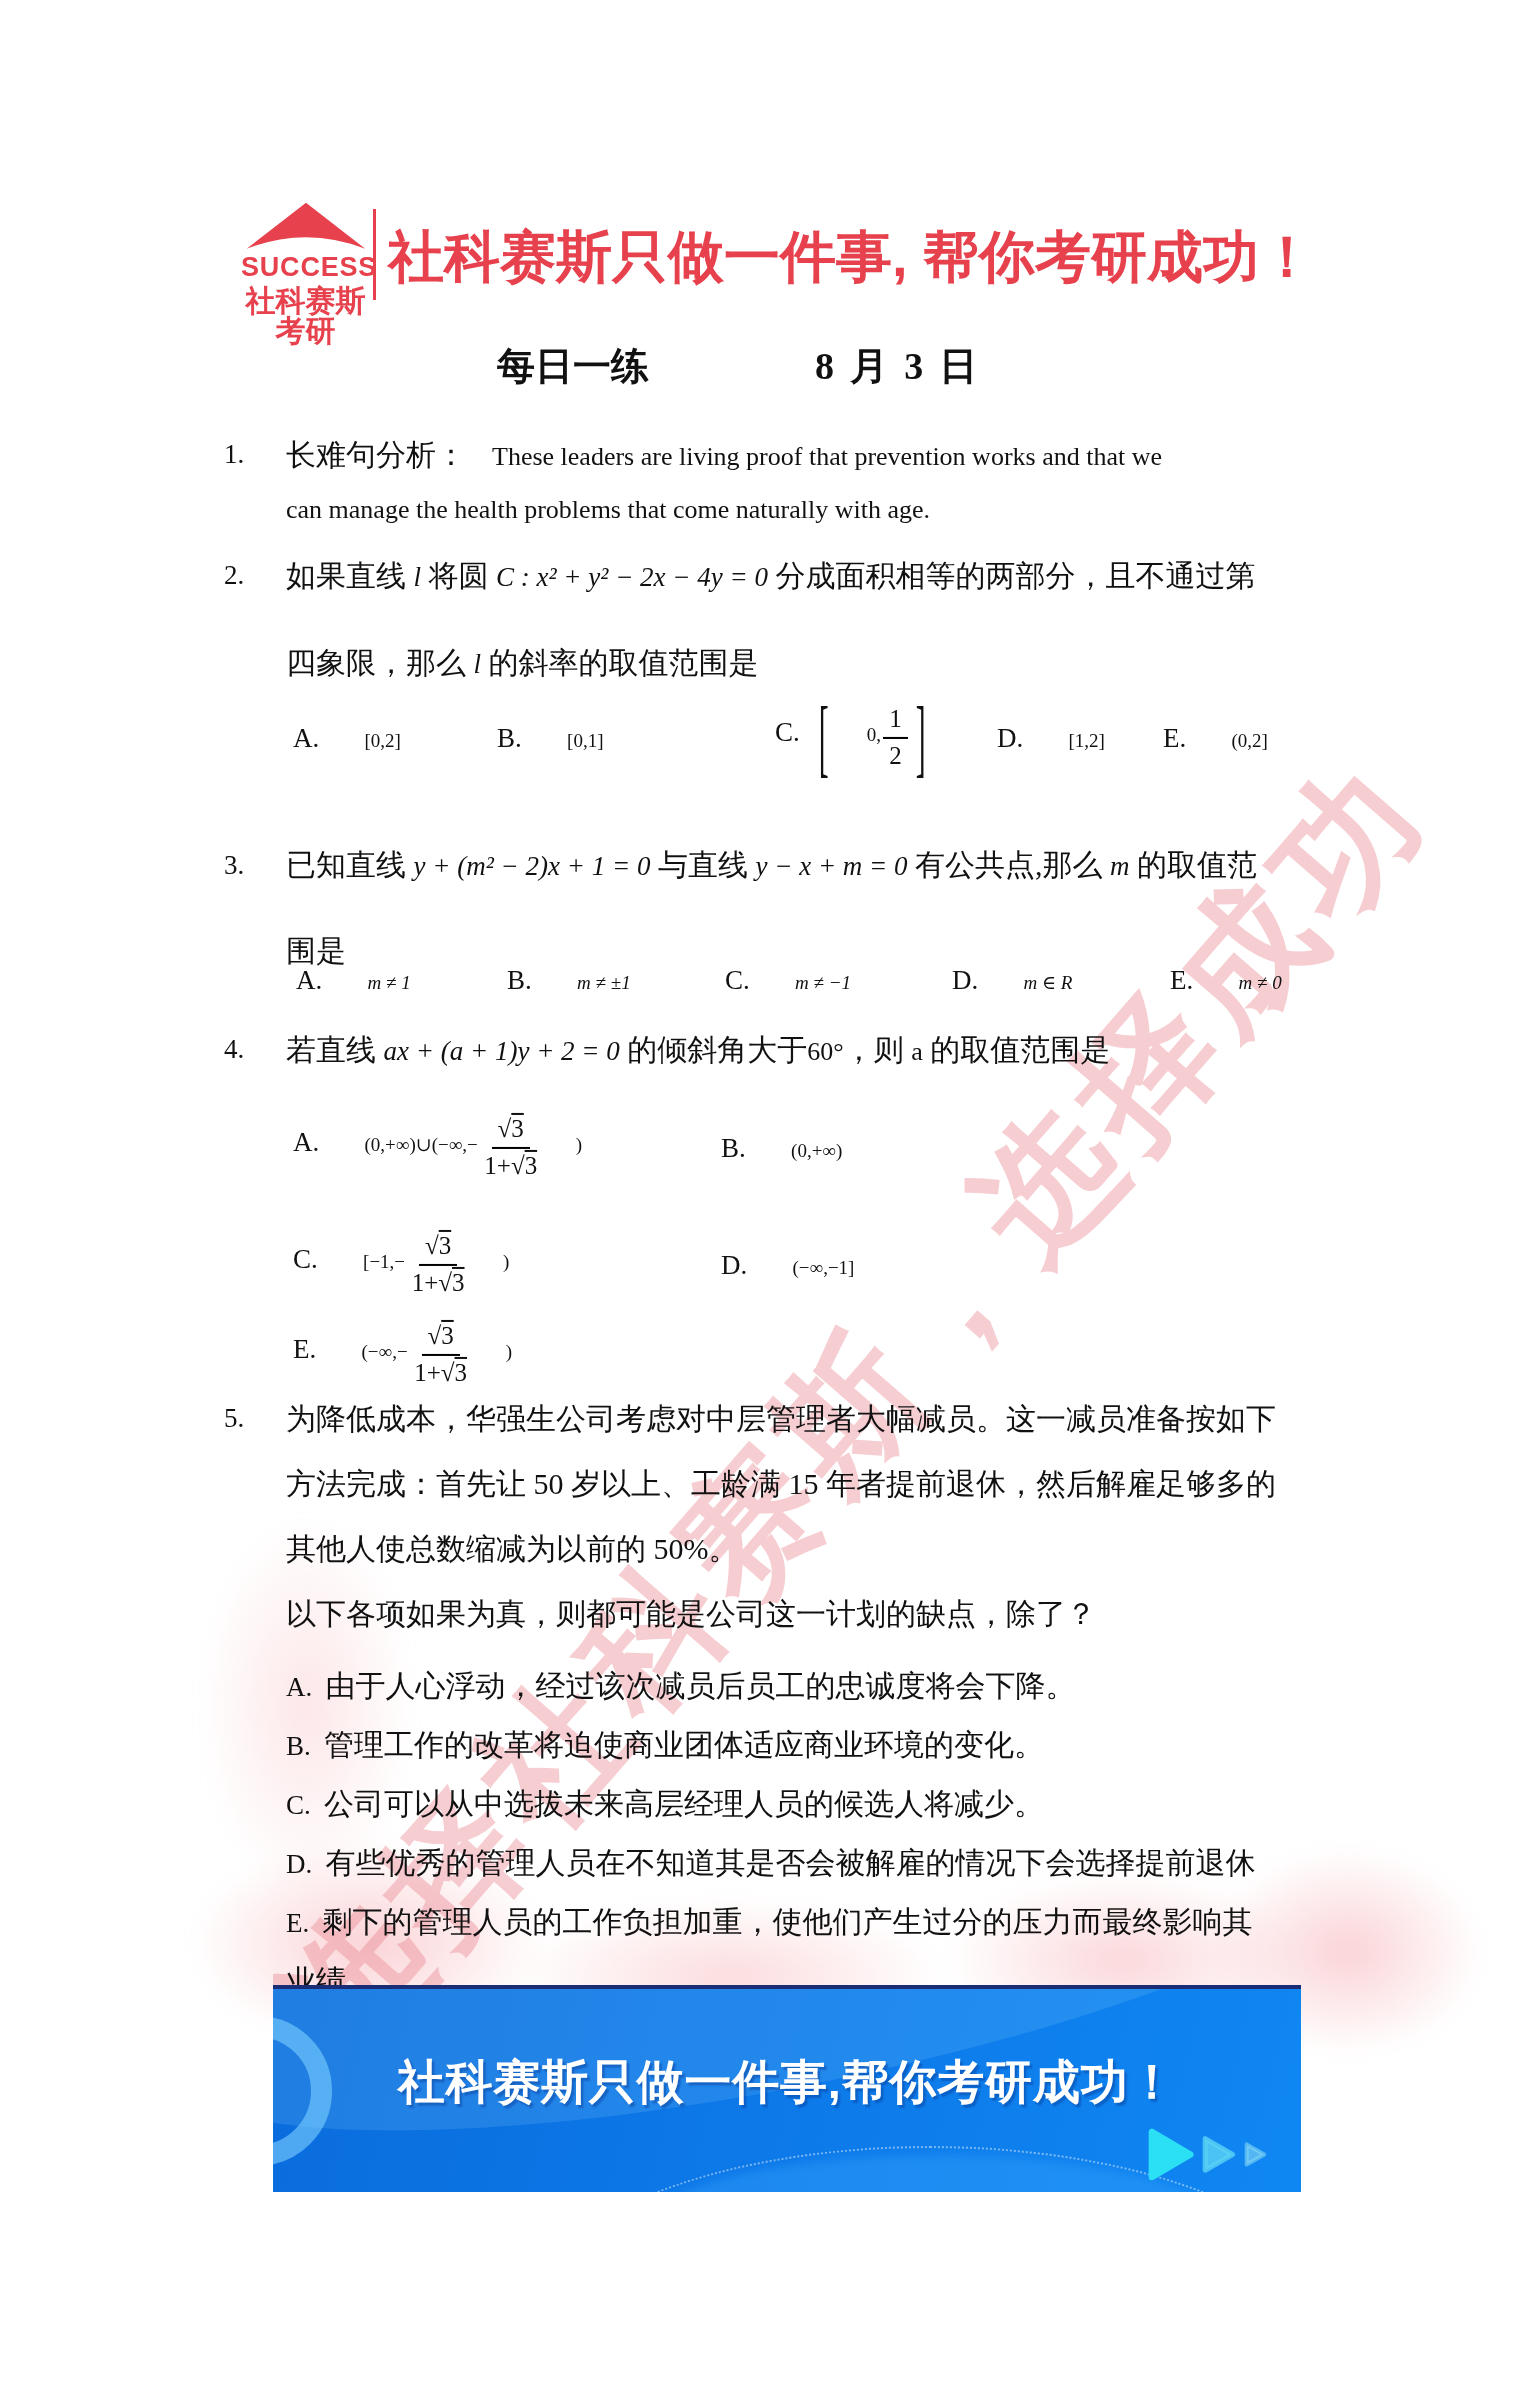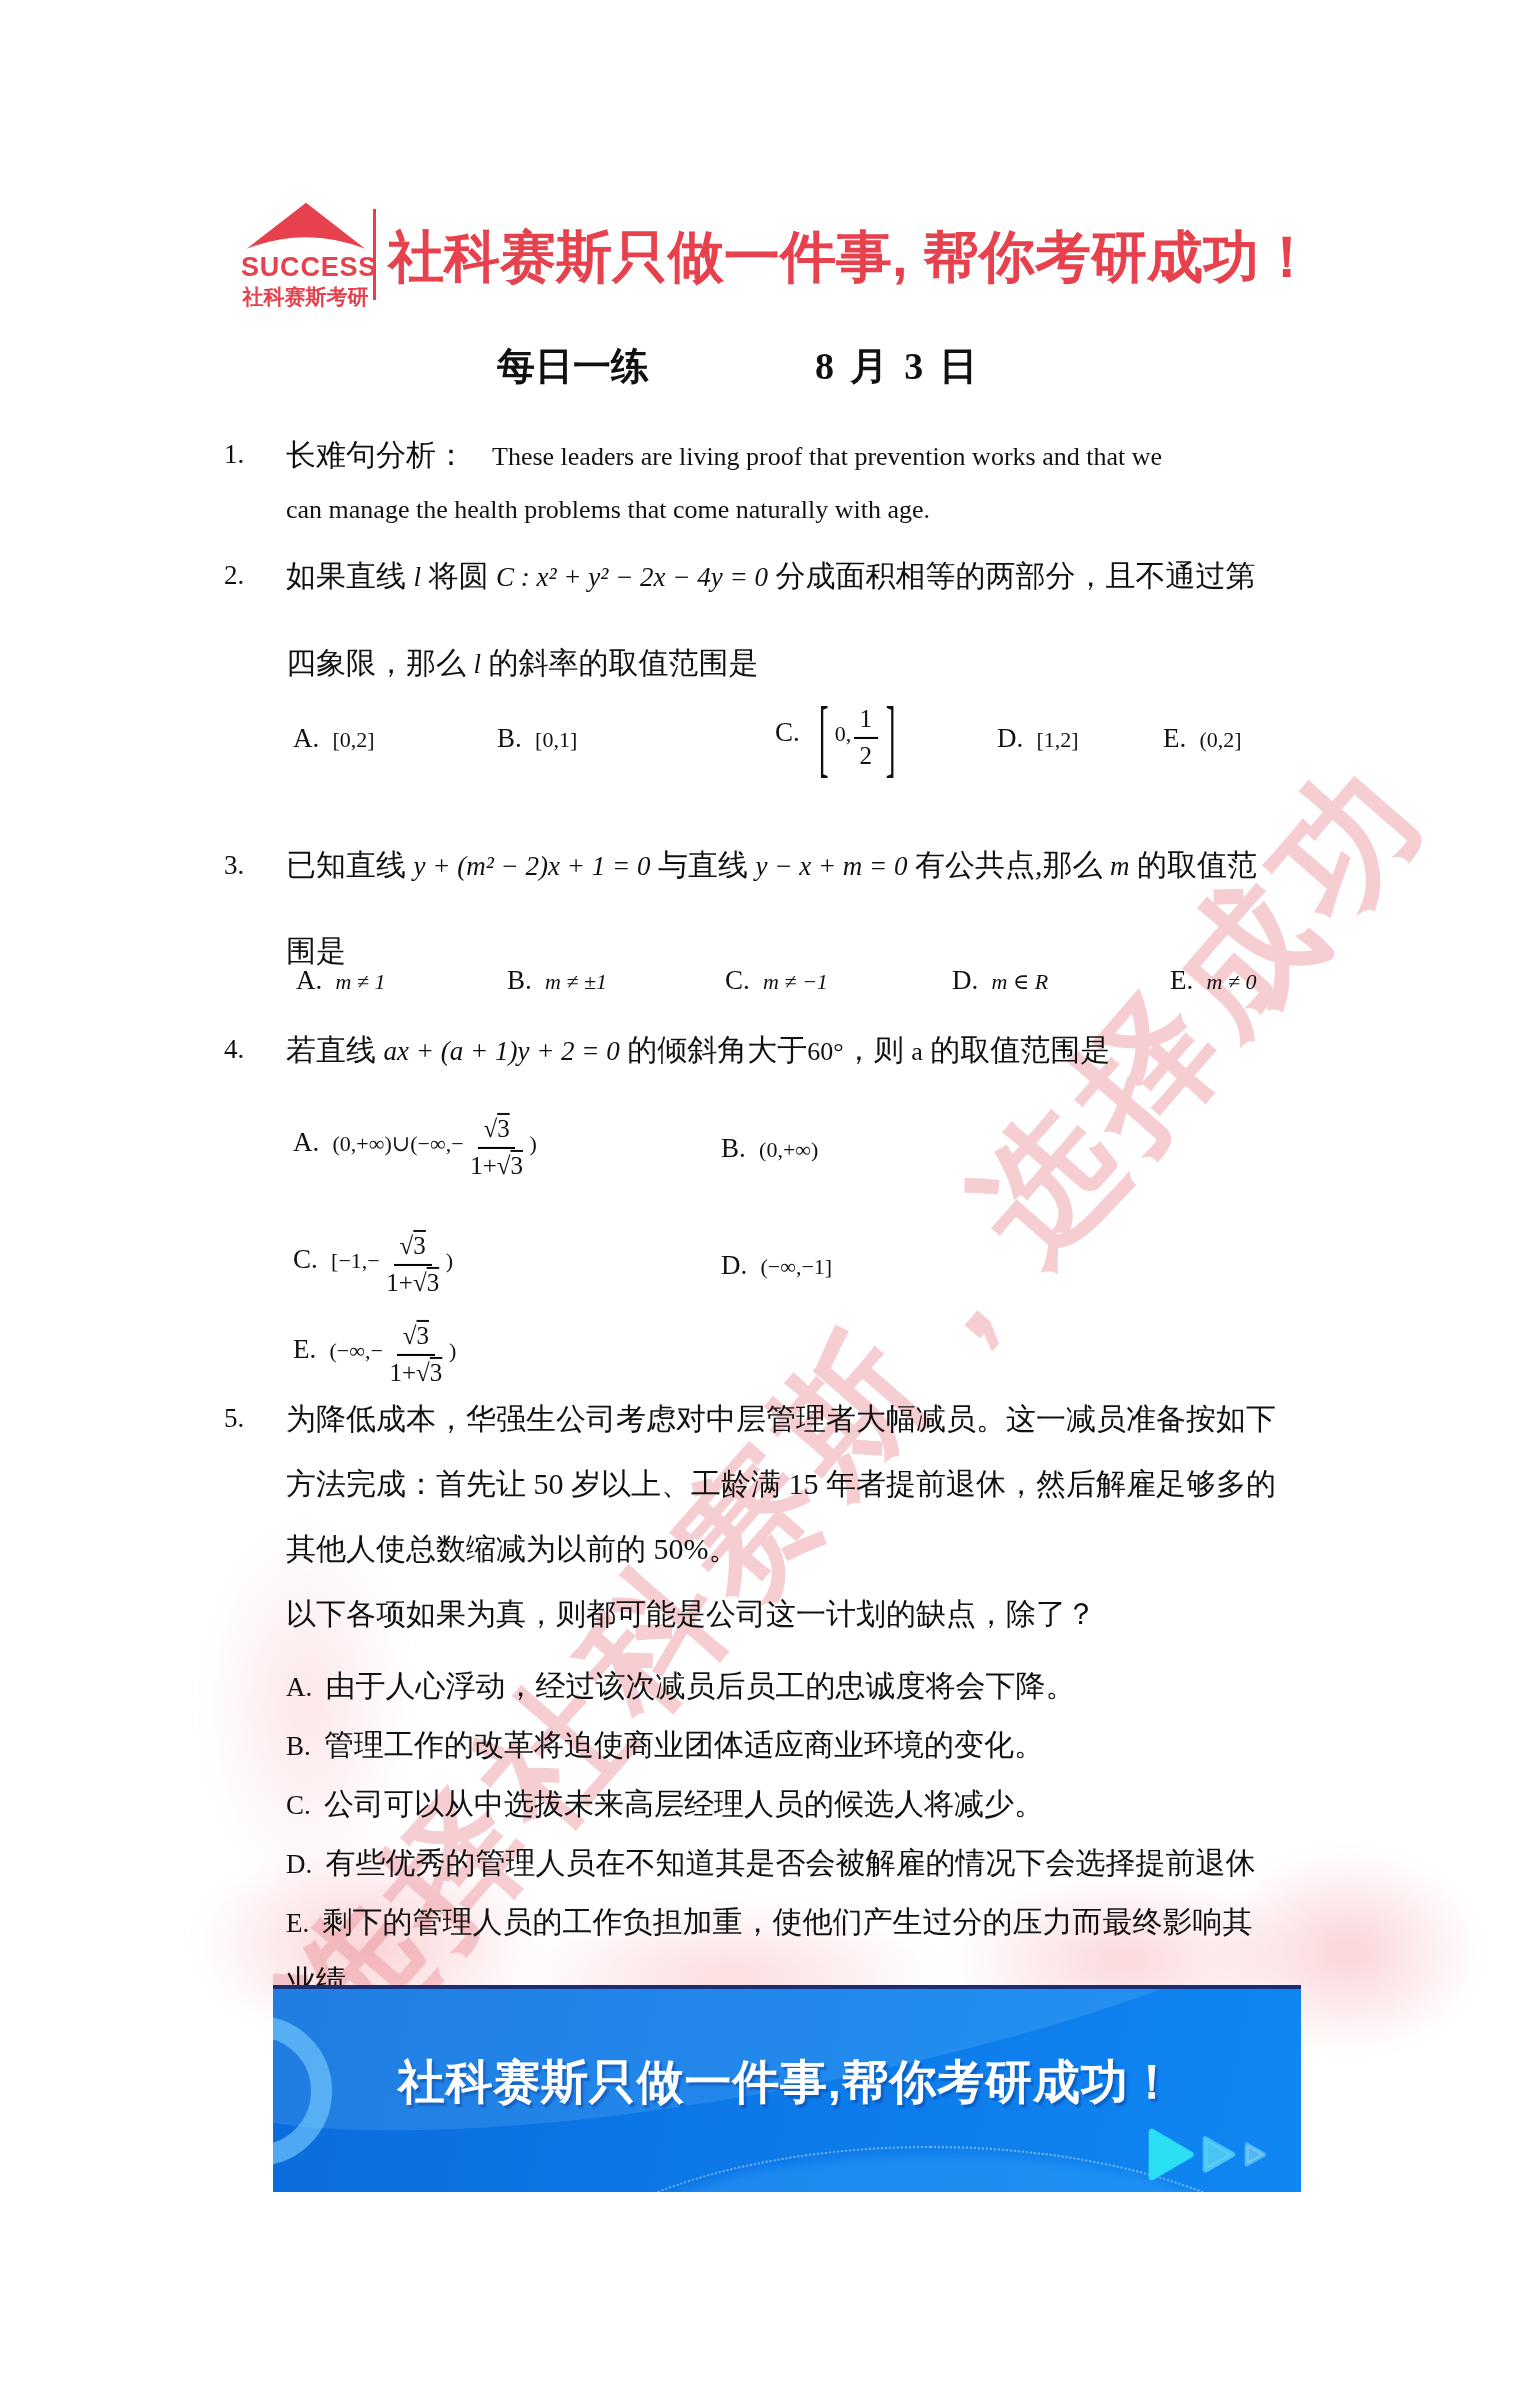--- a/index.html
+++ b/index.html
@@ -27,39 +27,39 @@
   .blob.b5{left:199px;top:1516px;width:215px;height:381px;background:radial-gradient(closest-side,rgba(246,168,174,.28),rgba(246,168,174,0));}
 
   .content{position:absolute;inset:0;z-index:2;}
 
   
   .logo{position:absolute;left:229px;top:201px;width:129px;text-align:center;margin-left:12px;}
   .logo svg{display:block;margin:0 auto;}
   .logo .brand{display:block;margin-top:1.7px;font-family:"Liberation Sans","DejaVu Sans",sans-serif;
     font-weight:bold;font-size:27px;letter-spacing:0.8px;color:var(--brand-red);line-height:1;}
   .logo .sub{display:block;margin-top:5.8px;font-family:"Liberation Sans","DejaVu Sans",sans-serif;
-    font-weight:bold;font-size:21px;letter-spacing:0px;color:var(--brand-red);line-height:1;}
+    font-weight:bold;font-size:30px;letter-spacing:0px;color:var(--brand-red);line-height:1;}
   .logo-divider{position:absolute;left:373px;top:209px;width:3.3px;height:91px;background:var(--brand-red);}
   .header-slogan{position:absolute;left:388px;top:214px;width:903px;
     font-family:"Liberation Sans","DejaVu Sans",sans-serif;font-weight:900;font-size:56px;line-height:86px;
     color:var(--brand-red);letter-spacing:0px;white-space:nowrap;}
 
   
   .title-name{position:absolute;left:497px;top:345px;font-size:38px;font-weight:bold;line-height:43px;}
   .title-date{position:absolute;left:815px;top:345px;font-size:38px;font-weight:bold;line-height:43px;letter-spacing:3.3px;}
 
   
   .question{position:absolute;left:286px;width:1032px;}
   .qnum{position:absolute;left:-62px;top:0;font-size:27px;}
   .tline{white-space:nowrap;}
   .run-cn{font-size:30px;}
   .run-en{font-size:26px;}
   .run-math{font-size:27px;font-style:italic;}
   .letter{font-size:27px;margin-right:13.3px;}
-  .val{font-size:22px;}
+  .val{font-size:19px;margin-left:32px;}
 
   .q1{top:428px;line-height:53px;font-size:26px;}
   .q2{top:535px;line-height:81px;}
   .q3{top:825px;line-height:80px;}
   .q4{top:1029px;line-height:41px;}
   .q5{top:1389px;line-height:59px;}
   .q5 .row{height:59px;white-space:nowrap;}
   .q5 .row .cn{font-size:30px;}
   .q5 .opts-start{margin-top:6.6px;}
 

